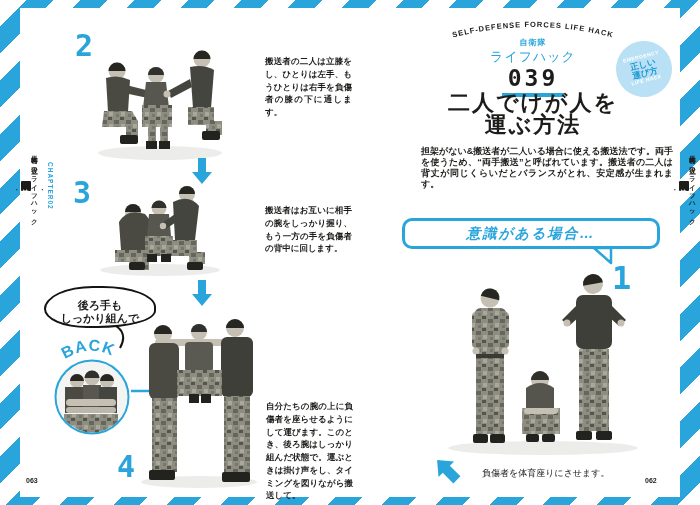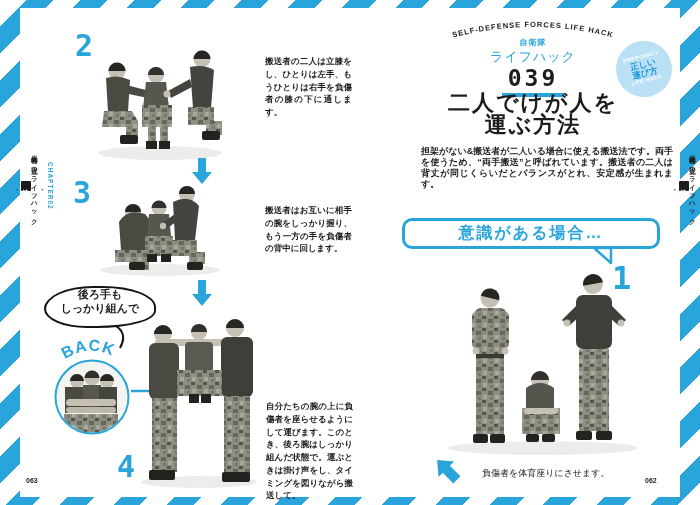--- a/index.html
+++ b/index.html
@@ -65,26 +65,26 @@
   }
   .desc{
     position:absolute;left:421px;top:146px;width:252px;
     font-size:9px;font-weight:bold;line-height:1.22;text-align:justify;color:var(--ink);
   }
   .casebox{
     position:absolute;left:402px;top:218px;width:258px;height:31px;
     border:3px solid var(--blue);border-radius:10px;background:#fff;
     display:flex;align-items:center;justify-content:center;
   }
-  .casebox .lbl{color:var(--blue);font-size:16px;font-weight:900;letter-spacing:2px;}
+  .casebox .lbl{color:var(--blue);font-size:14px;font-weight:900;letter-spacing:2px;font-style:italic;}
   .bubble{
     position:absolute;left:44px;top:286px;width:112px;height:42px;
     border:2px solid #141412;background:#fff;
     border-radius:48% 52% 58% 42% / 60% 55% 45% 50%;
-    display:flex;flex-direction:column;align-items:center;justify-content:flex-start;
+    display:flex;flex-direction:column;align-items:center;justify-content:flex-end;
     font-size:11px;font-weight:900;line-height:1.25;color:var(--ink);text-align:center;
   }
   .caption{position:absolute;left:482px;top:467px;font-size:9px;font-weight:normal;color:var(--ink);}
   .abs{position:absolute;}
   svg{display:block;}
 </style>
 </head>
 <body>
 
 <div id="canvas">

